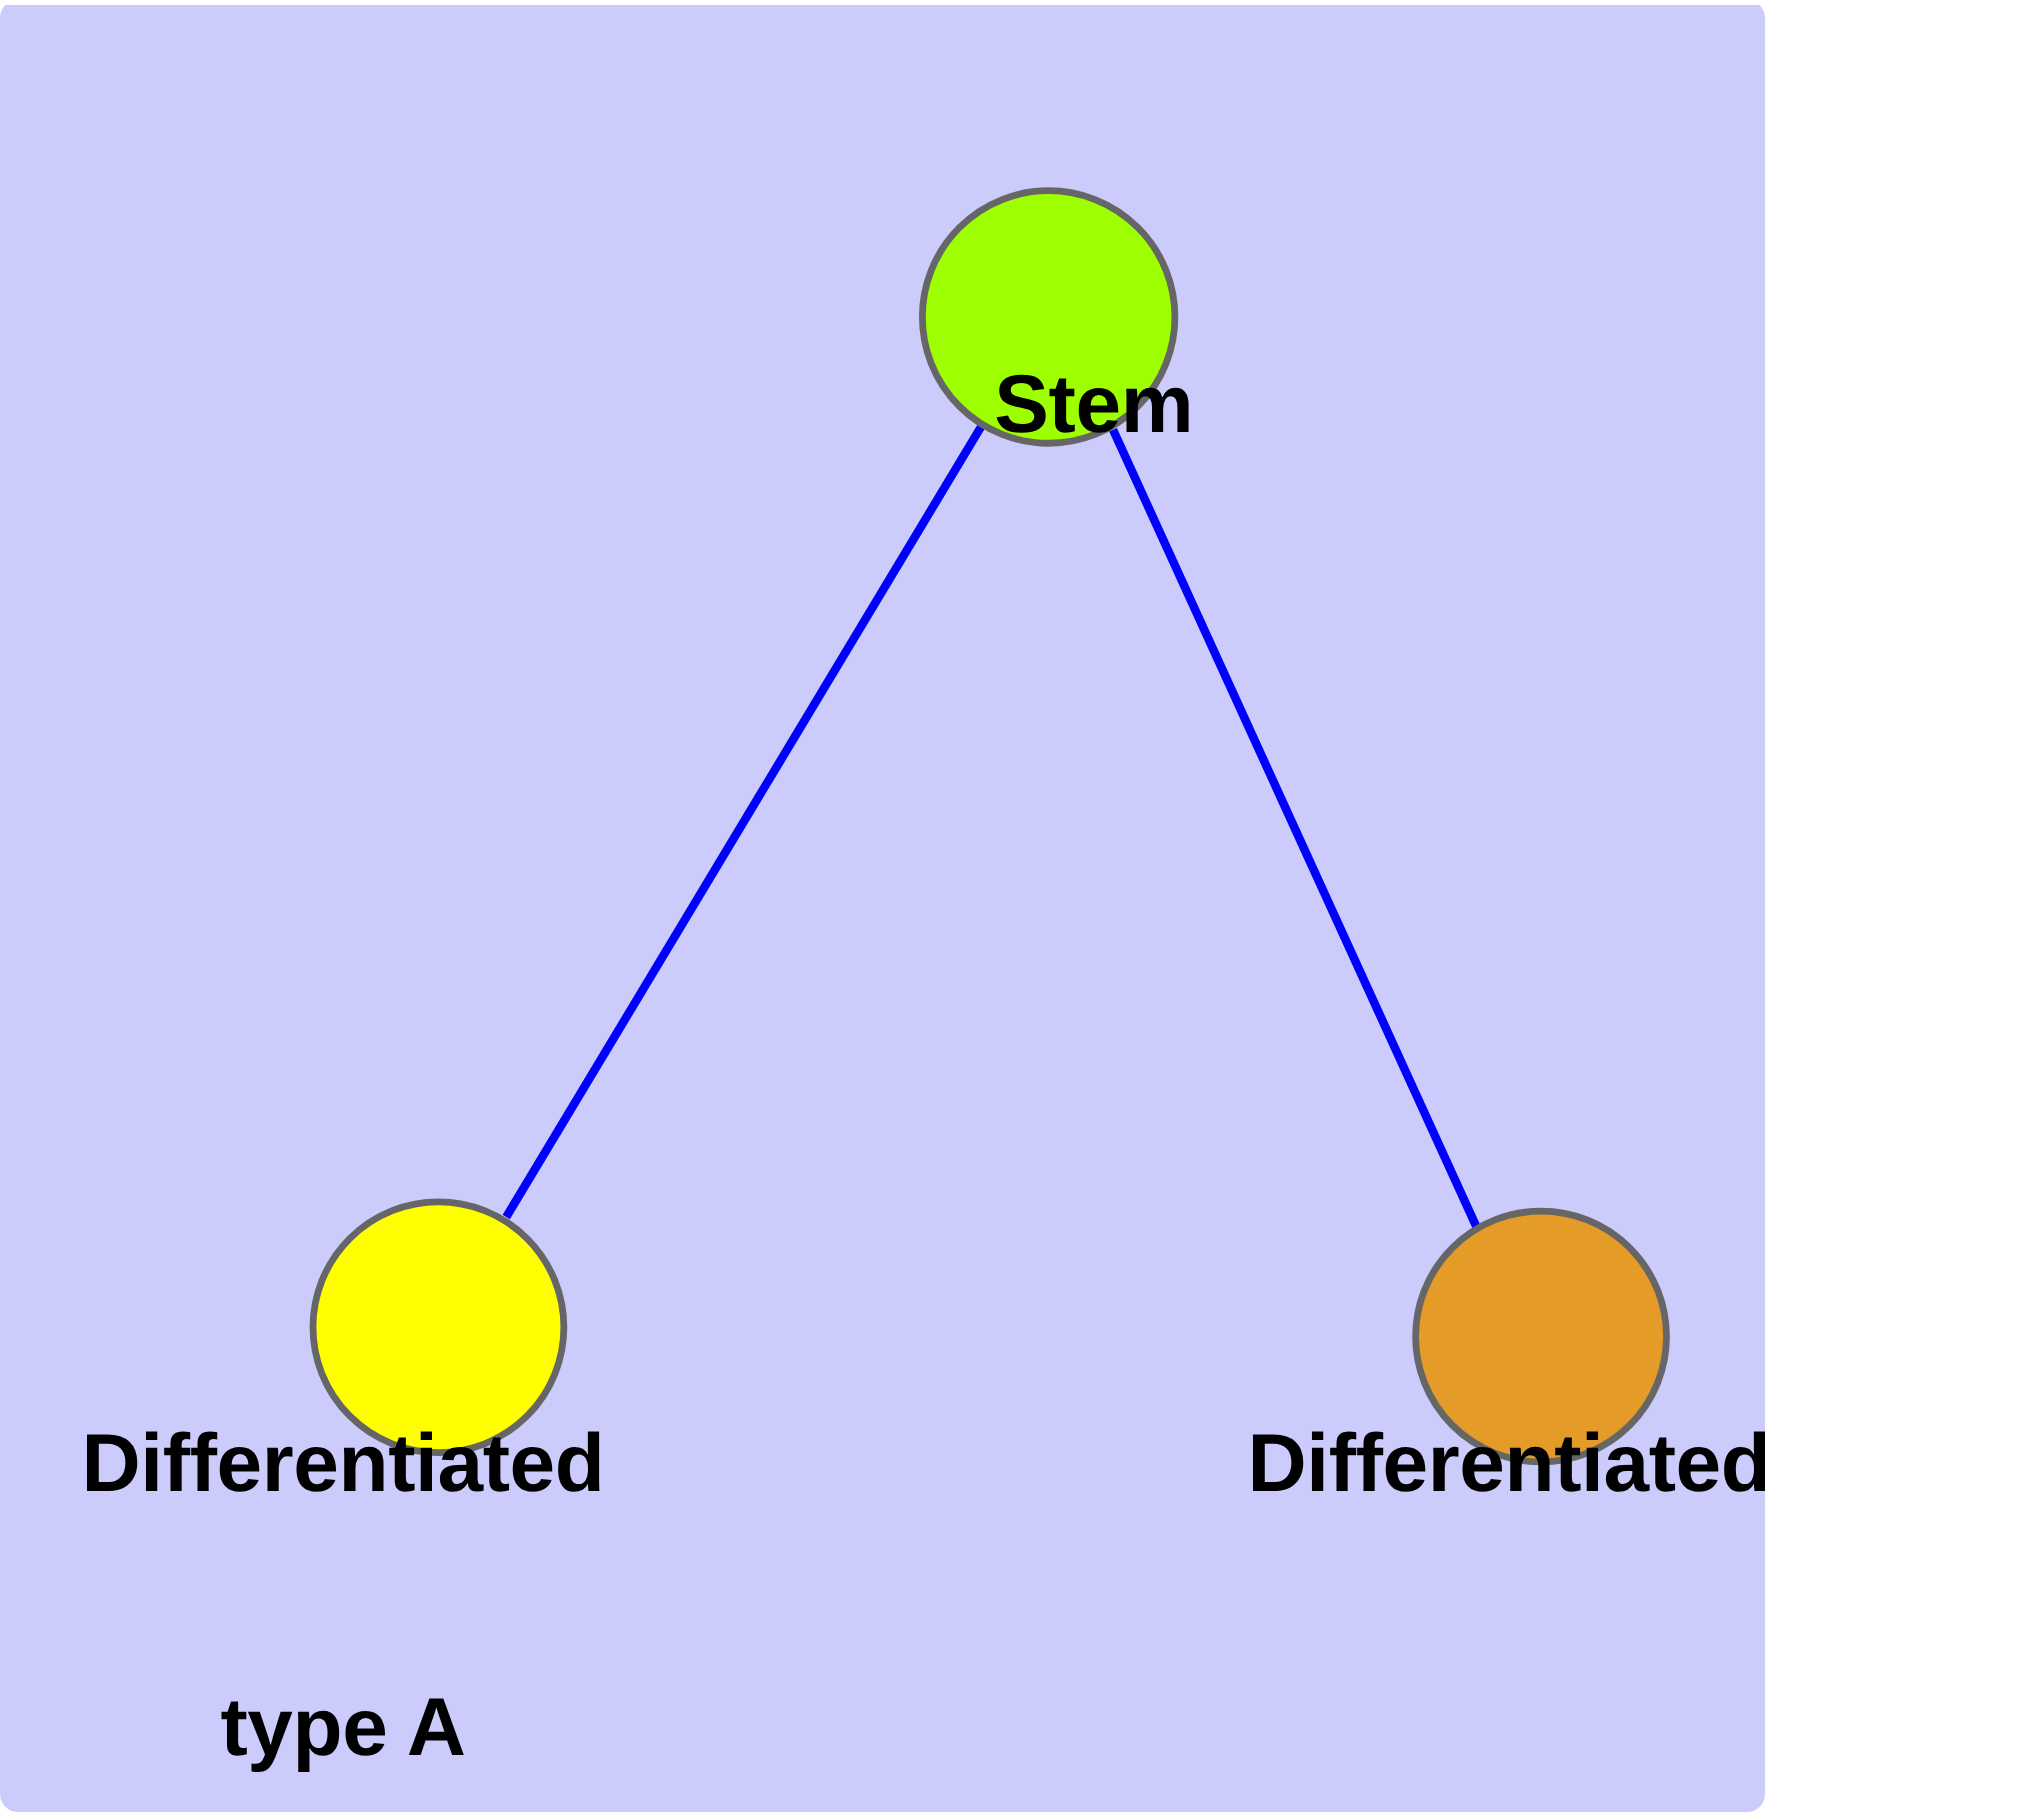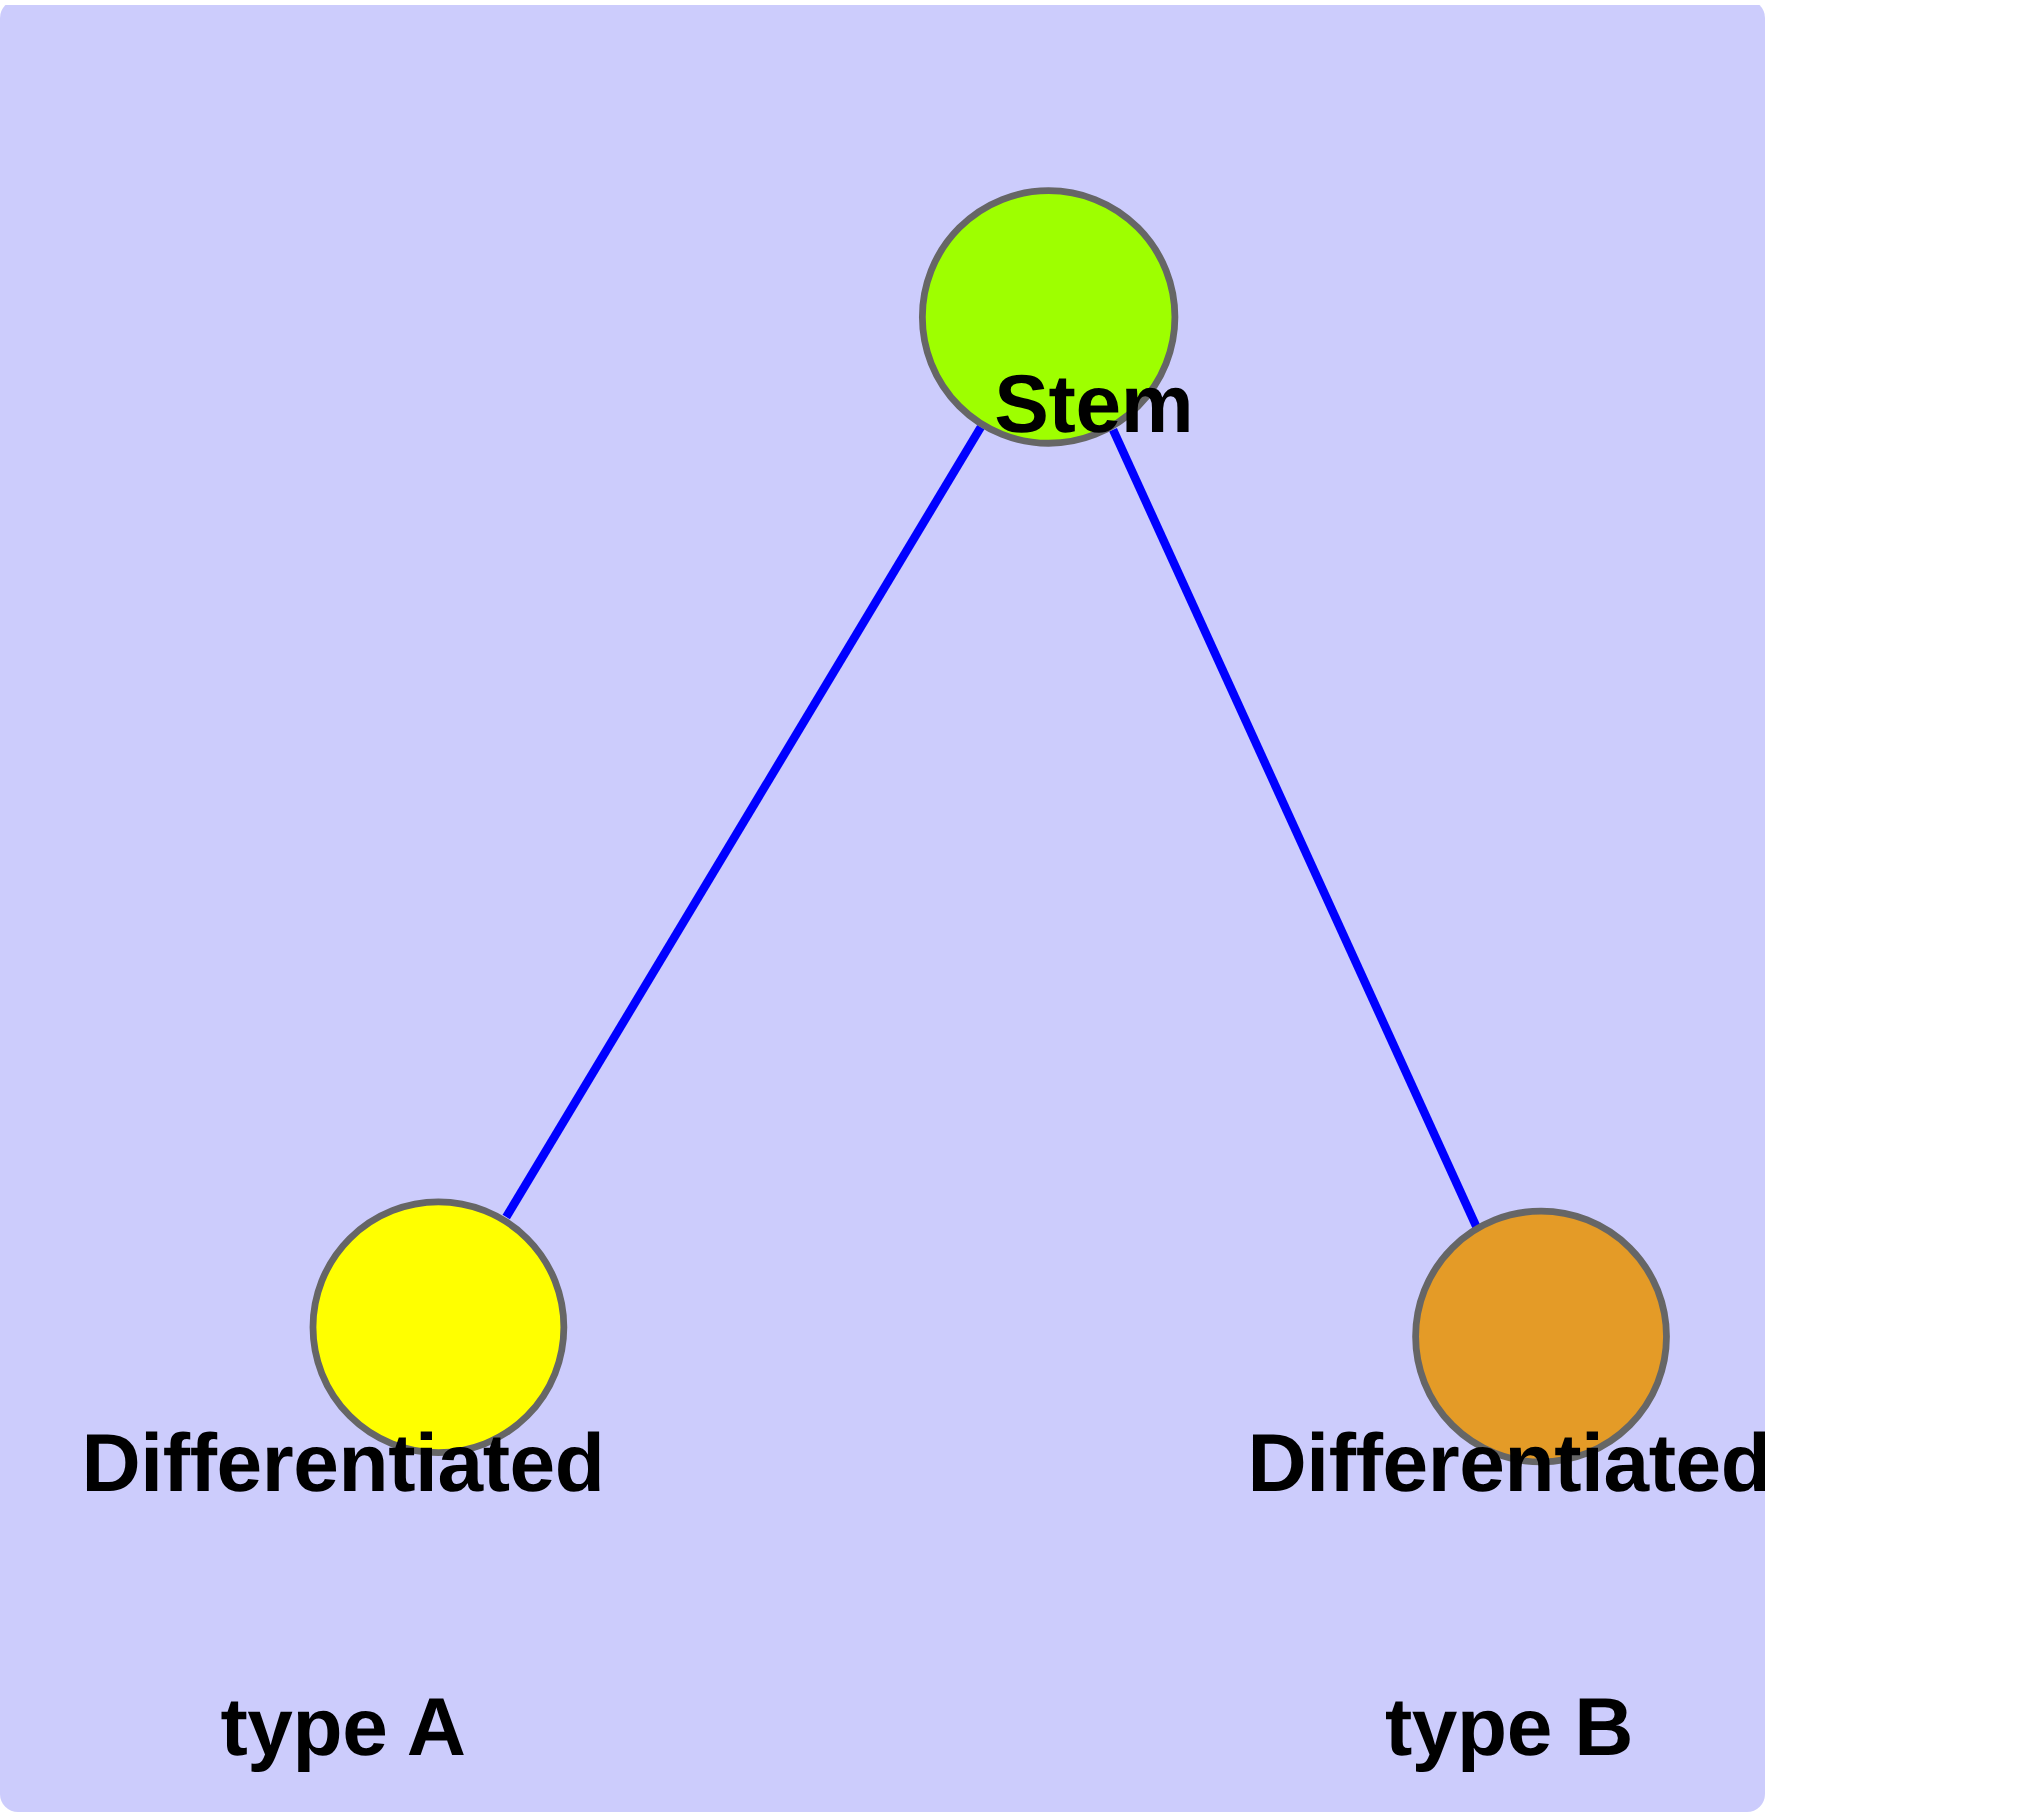--- a/index.html
+++ b/index.html
@@ -66,17 +66,16 @@
     <span>Stem</span>
   </div>
 
   <div class="node-label" style="left:-81px; top:1244px; width:848px;">
     <div>Differentiated</div>
     <div>type A</div>
   </div>
 
   <div class="node-label" style="left:1085px; top:1244px; width:848px;">
     <div>Differentiated</div>
-    <div>type B</div>
   </div>
 
 </div>
 
 
 </body></html>

